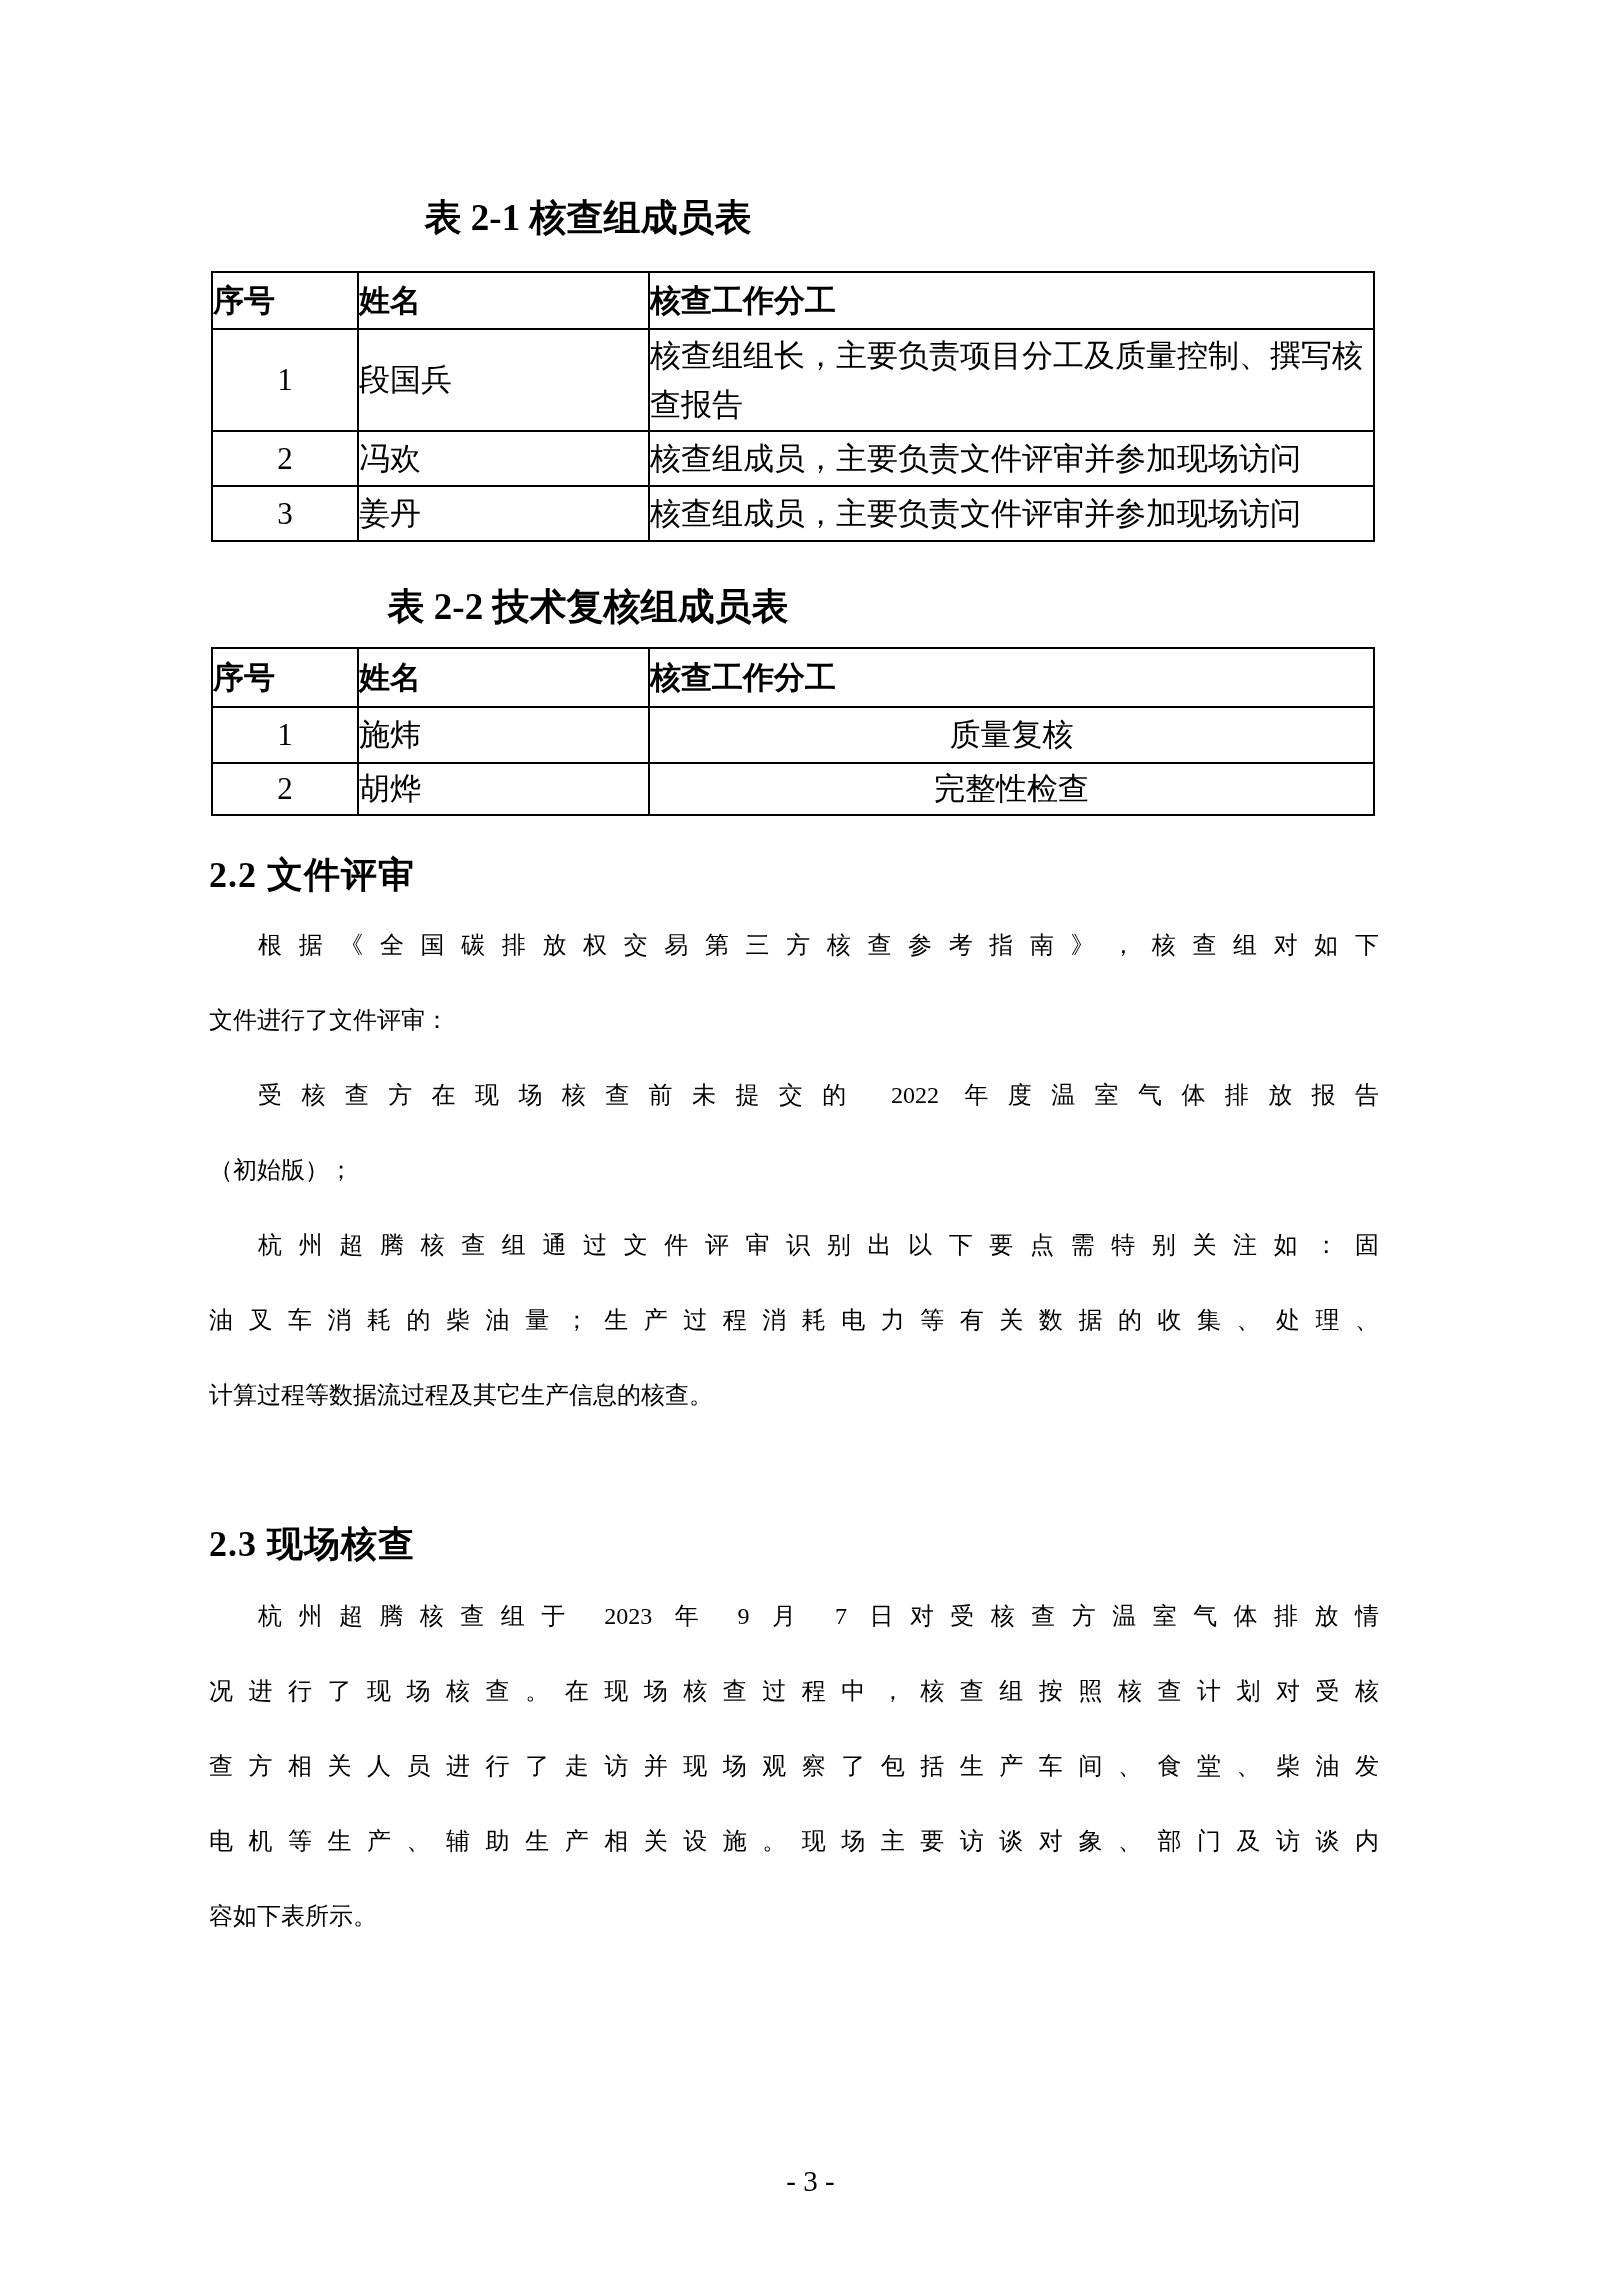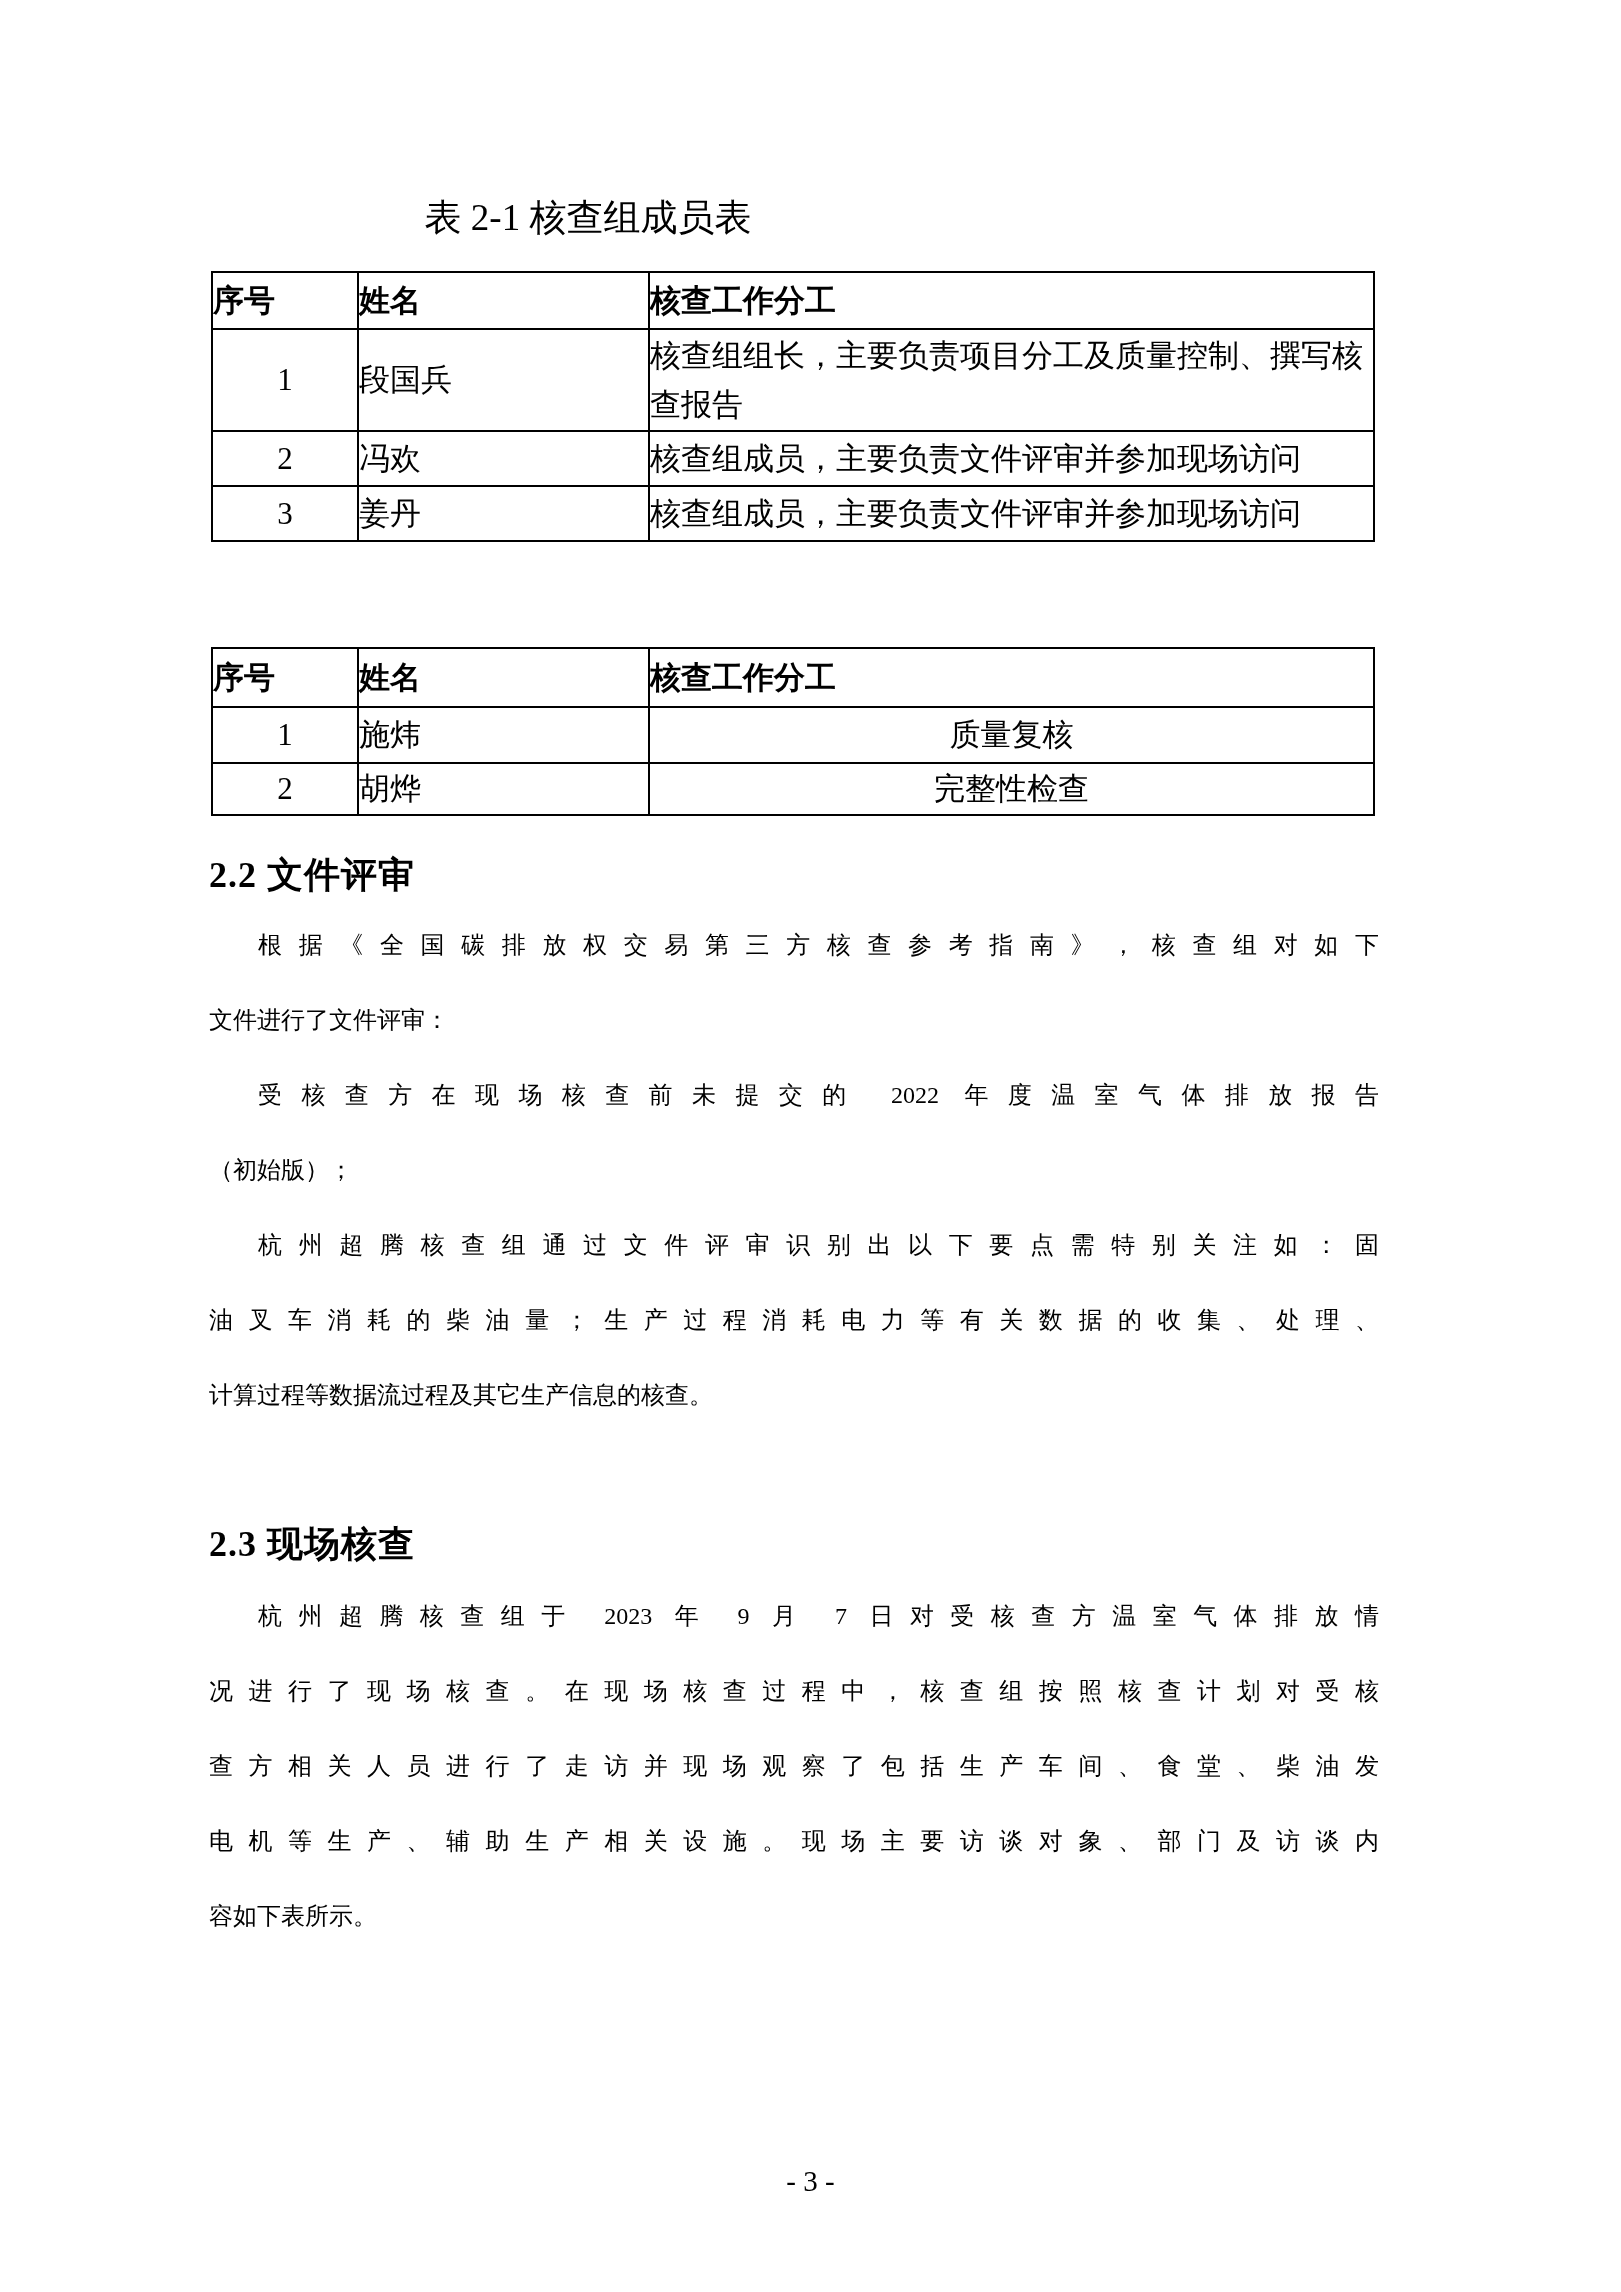--- a/index.html
+++ b/index.html
@@ -8,21 +8,21 @@
     width:1621px;height:2293px;
     background:#ffffff;
     font-family:"Liberation Serif","DejaVu Serif",serif;
     color:#000;
     overflow:hidden;
   }
   
   .tbl-title{
     position:absolute;left:0;width:1176px;
     text-align:center;
-    font-size:37px;font-weight:normal;
+    font-size:37px;font-weight:bold;
     line-height:1;
   }
   #title-t1{top:199px;}
   #title-t2{top:588px;}
   
   table.doc{
     position:absolute;left:211px;width:1162px;
     border-collapse:collapse;table-layout:fixed;
     font-size:31px;
   }
@@ -109,20 +109,21 @@
       <td class="c-duty">核查组成员，主要负责文件评审并参加现场访问</td>
     </tr>
     <tr class="r3">
       <td class="c-no">3</td>
       <td class="c-name">姜丹</td>
       <td class="c-duty">核查组成员，主要负责文件评审并参加现场访问</td>
     </tr>
   </tbody>
     </table>
 
+  <div class="tbl-title" id="title-t2">表 2-2 技术复核组成员表</div>
 
   <table class="doc" id="table-2">
     <colgroup>
         <col style="width:146px">
         <col style="width:291px">
         <col style="width:725px">
     </colgroup>
       <tbody>
         <tr class="hdr">
       <th>序号</th>

